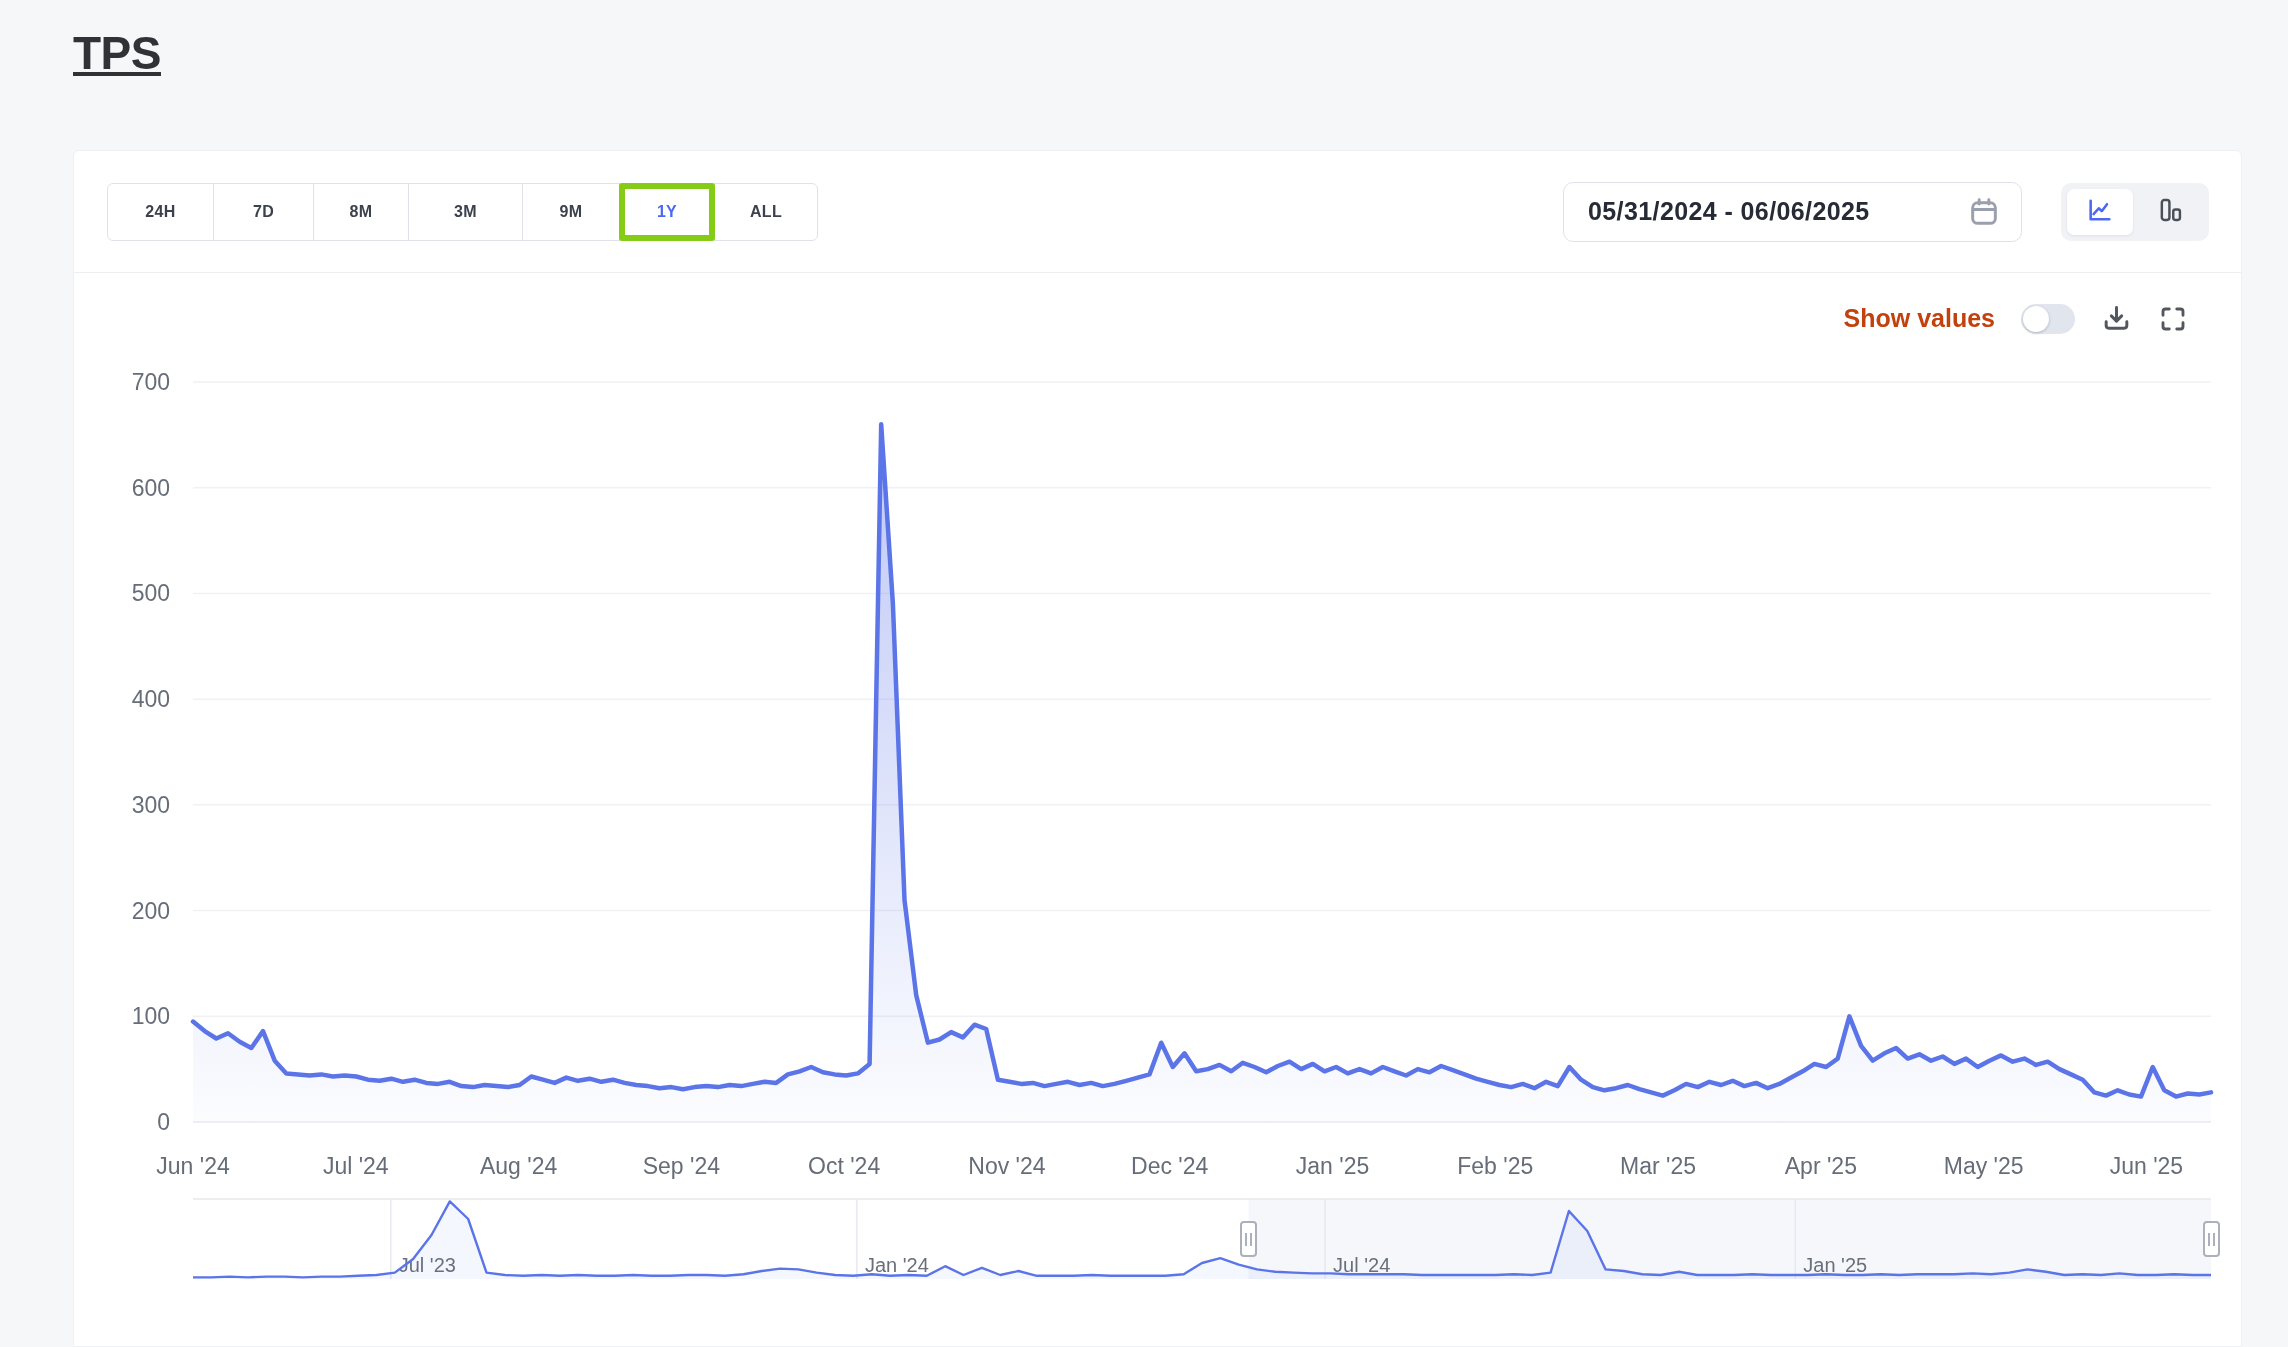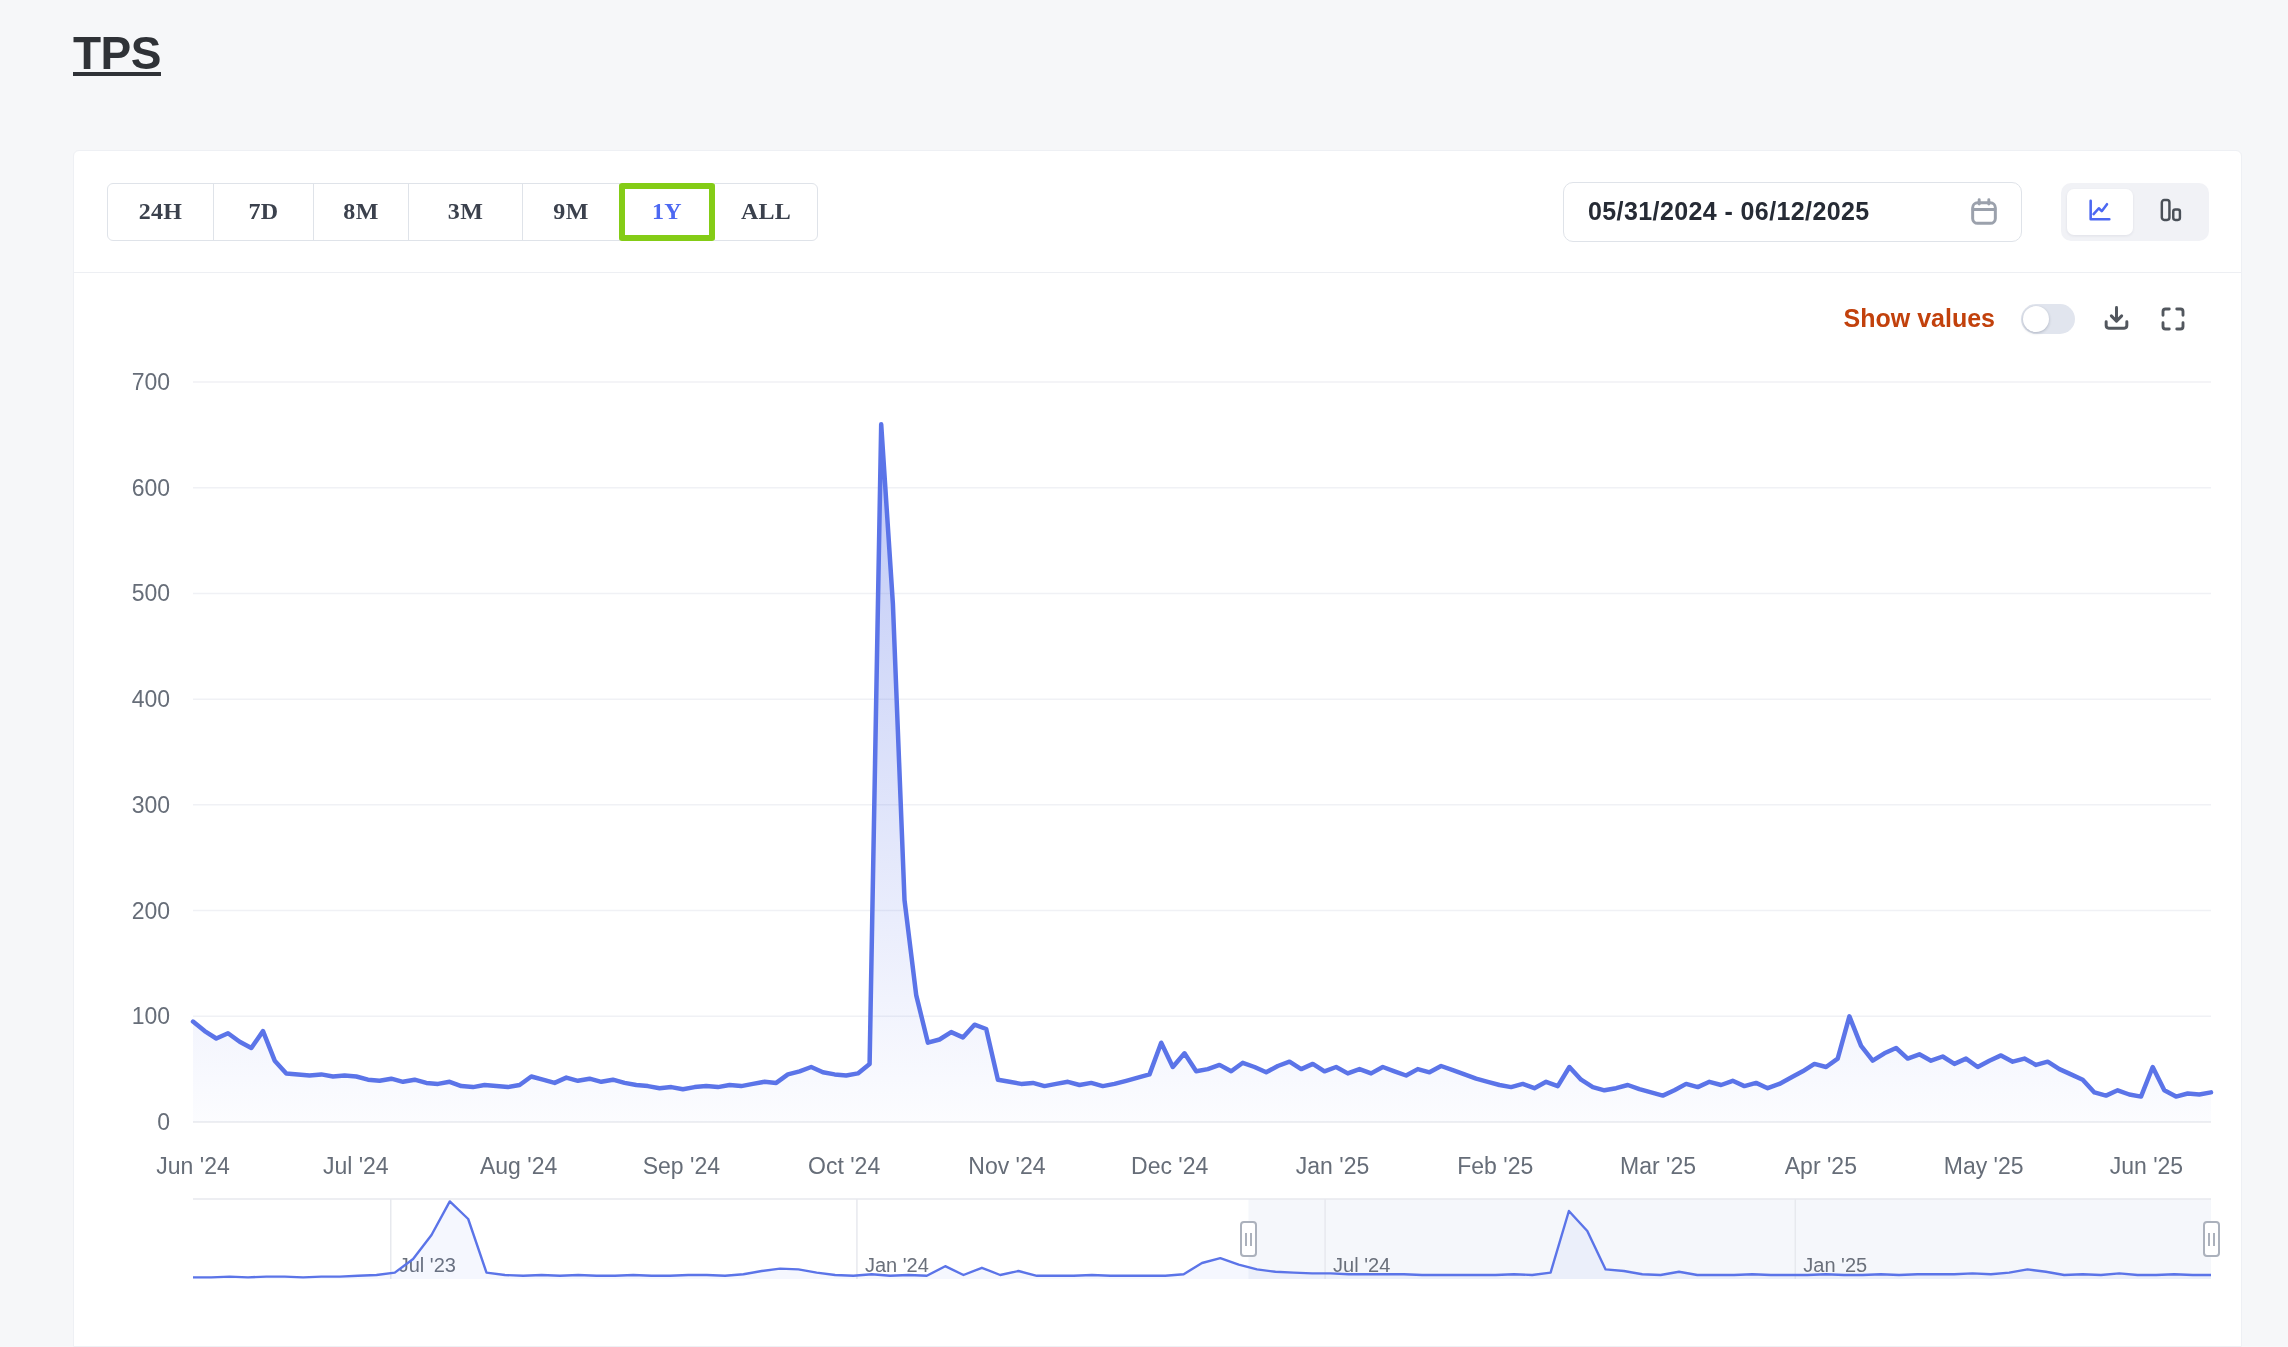--- a/index.html
+++ b/index.html
@@ -20,22 +20,22 @@
   }
   
   .card-header{
     height:122px;display:flex;align-items:center;
     padding:0 32px 0 33px;border-bottom:1px solid #edeff3;box-sizing:border-box;
   }
   .range-group{display:flex;}
   .range-btn{
     height:58px;box-sizing:border-box;background:#fff;border:1px solid #dfe3e9;
     display:flex;align-items:center;justify-content:center;
-    font-size:24px;font-weight:600;color:#3b414d;margin-left:-1px;
-    cursor:pointer;position:relative;letter-spacing:.3px;font-family:Liberation Serif, serif;
+    font-size:16px;font-weight:600;color:#3b414d;margin-left:-1px;
+    cursor:pointer;position:relative;letter-spacing:.3px;
   }
   .range-btn:first-child{margin-left:0;border-radius:6px 0 0 6px;}
   .range-btn:last-child{border-radius:0 6px 6px 0;}
   .range-btn.selected{
     border:6px solid #84cc16;color:#4c68f2;z-index:2;border-radius:3px;
   }
   .date-box{
     margin-left:auto;width:459px;height:60px;box-sizing:border-box;
     border:1px solid #dfe3e9;border-radius:10px;background:#fff;
     display:flex;align-items:center;padding:0 20px 0 24px;cursor:pointer;
@@ -88,21 +88,21 @@
         <div class="range-btn" style="width: 107px;">24H</div>
         <div class="range-btn" style="width: 101px;">7D</div>
         <div class="range-btn" style="width: 96px;">8M</div>
         <div class="range-btn" style="width: 115px;">3M</div>
         <div class="range-btn" style="width: 98px;">9M</div>
         <div class="range-btn selected" style="width: 96px;">1Y</div>
         <div class="range-btn" style="width: 104px;">ALL</div>
       </div>
 
     <div class="date-box">
-      <span class="date-text">05/31/2024 - 06/12/2025</span>
+      <span class="date-text">05/31/2024 - 06/06/2025</span>
       <span class="cal">
         <svg width="34" height="34" viewBox="0 0 24 24" fill="none" stroke="#9ba1ac" stroke-width="2.1" stroke-linecap="round" stroke-linejoin="round">
           <rect x="4" y="5.5" width="16" height="14.5" rx="3.5"></rect>
           <line x1="4.4" y1="10.3" x2="19.6" y2="10.3"></line>
           <line x1="8.6" y1="3.4" x2="8.6" y2="6.4"></line>
           <line x1="15.4" y1="3.4" x2="15.4" y2="6.4"></line>
         </svg>
       </span>
     </div>
 

